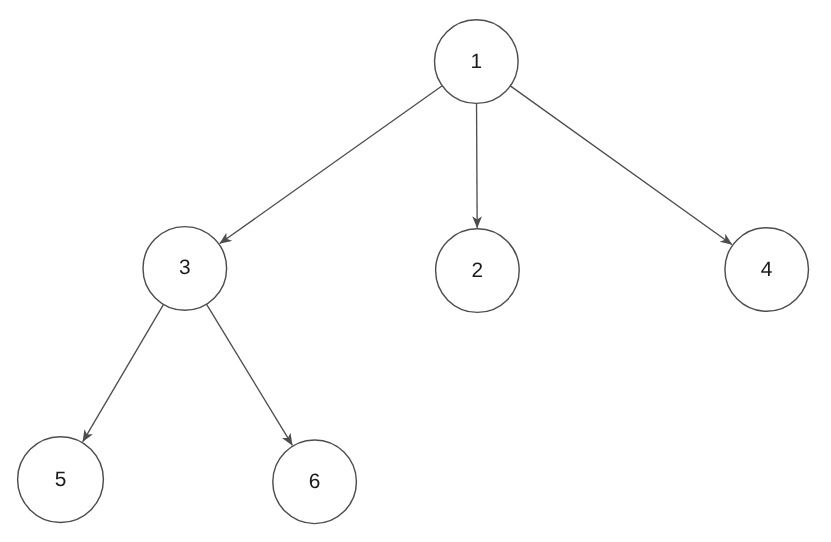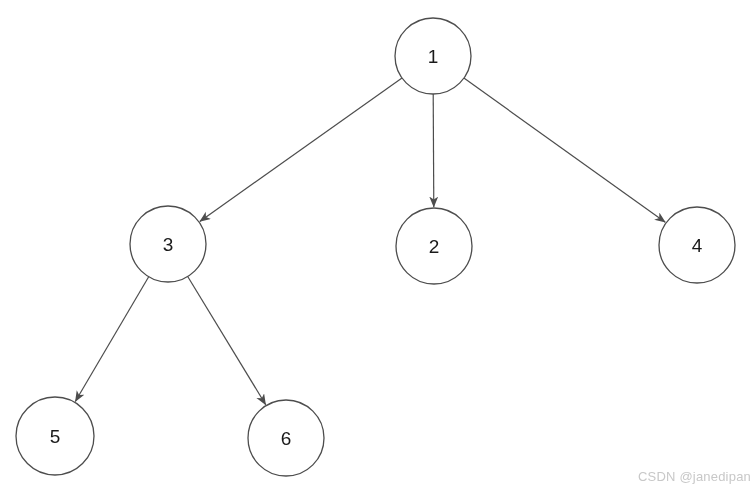--- a/index.html
+++ b/index.html
@@ -66,14 +66,13 @@
       </g>
       <g>
         <circle cx="55" cy="436" r="39" fill="#ffffff" stroke="#4d4d4d" stroke-width="1.3"></circle>
         <text x="55" y="436" text-anchor="middle" dominant-baseline="central" fill="#1a1a1a" font-size="19" class="node-label">5</text>
       </g>
       <g>
         <circle cx="286" cy="438" r="38" fill="#ffffff" stroke="#4d4d4d" stroke-width="1.3"></circle>
         <text x="286" y="438" text-anchor="middle" dominant-baseline="central" fill="#1a1a1a" font-size="19" class="node-label">6</text>
       </g>
     </svg>
-  <div class="watermark">CSDN @janedipan</div>
 </div>
 
 </body></html>

